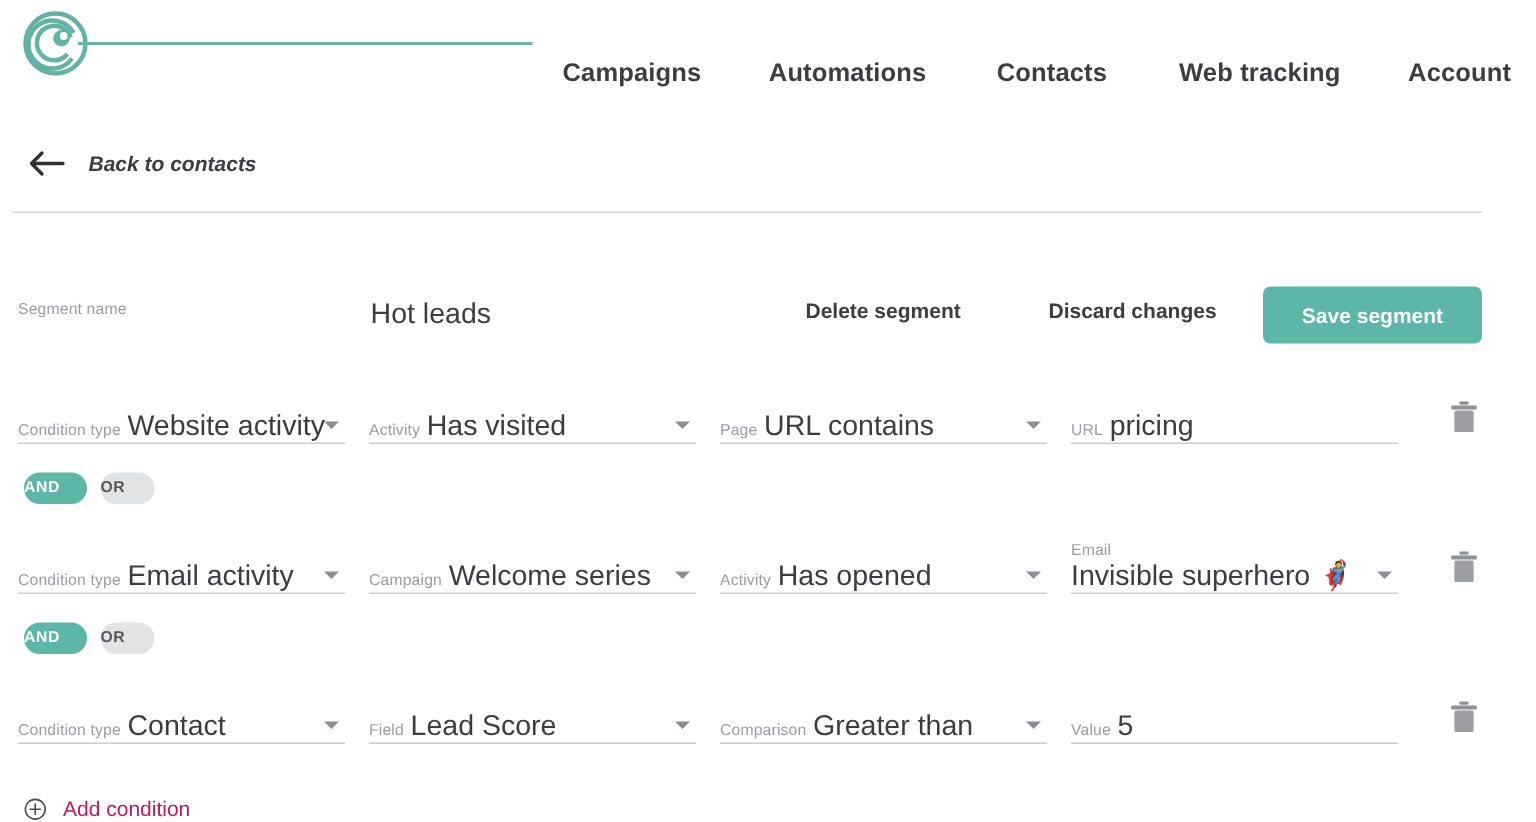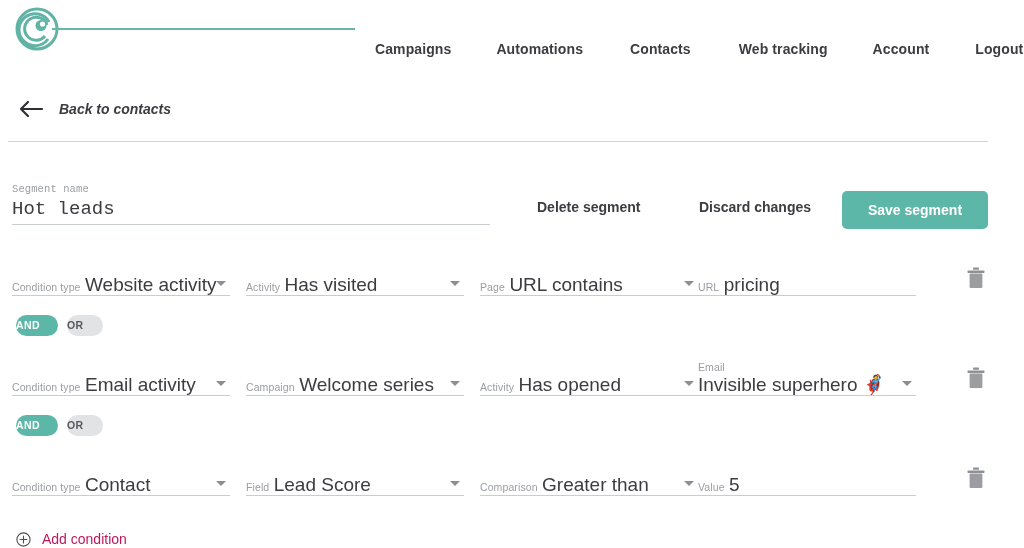--- a/index.html
+++ b/index.html
@@ -38,21 +38,21 @@
   .nav {
     position: absolute;
     left: 360px;
     top: 0;
     right: 0;
     height: 58px;
     display: flex;
     align-items: center;
   }
   .nav-item {
-    font-size: 14px;
+    font-size: 17px;
     font-weight: bold;
     color: #3c3c41;
     letter-spacing: 0.1px;
     white-space: nowrap;
     cursor: pointer;
     margin-top: 40px;
   }
   .nav-item.n0 { margin-left: 15px; }
   .nav-item.n1 { margin-left: 45px; }
   .nav-item.n2 { margin-left: 47px; }
@@ -88,23 +88,22 @@
     display: flex;
     align-items: flex-end;
     height: 56px;
     margin-top: 27px;
     padding: 0 0 0 12px;
     position: relative;
   }
   .field {
     position: relative;
     display: flex;
-    flex-direction: column;
-    justify-content: flex-end;
-    font-family: Liberation Mono, monospace;
+    flex-direction: row;
+    justify-content: space-between;
   }
   .field-label {
     font-size: 10.5px;
     color: #9a9da2;
     line-height: 13px;
     margin-bottom: 3px;
     letter-spacing: 0.1px;
   }
   .field-value {
     font-size: 19px;
@@ -152,21 +151,21 @@
     position: relative;
     display: flex;
     align-items: flex-end;
     height: 44px;
     padding-left: 12px;
   }
   .cond-field { width: 218px; position: relative; }
   .cond-field.c0 { margin-left: 0px; }
   .cond-field.c1 { margin-left: 16px; }
   .cond-field.c2 { margin-left: 16px; }
-  .cond-field.c3 { }
+  .cond-field.c3 { margin-left: 16px; }
 
   .caret {
     position: absolute;
     right: 4px;
     bottom: 10px;
     width: 0; height: 0;
     border-left: 5px solid transparent;
     border-right: 5px solid transparent;
     border-top: 5px solid #8b8e93;
   }

